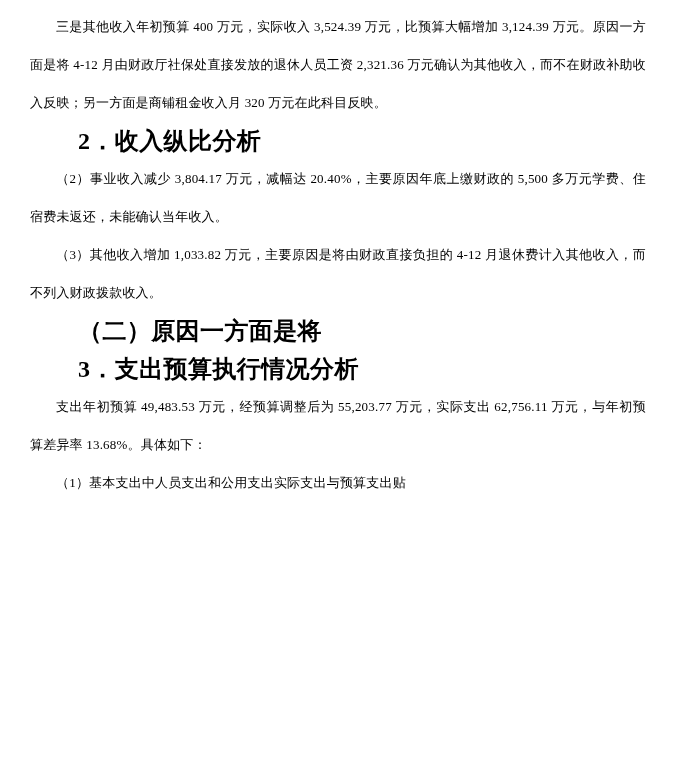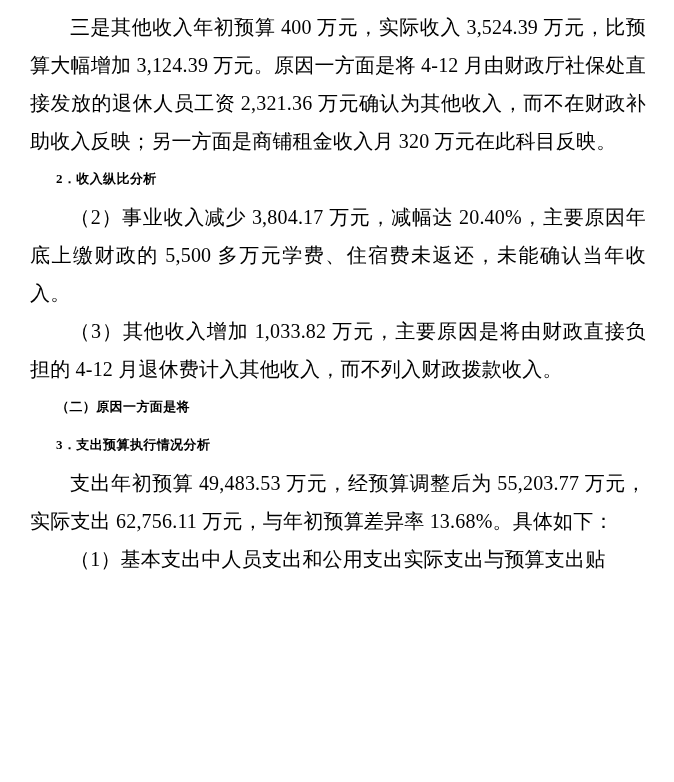--- a/index.html
+++ b/index.html
@@ -16,33 +16,33 @@
   }
   .page {
     position: relative;
     width: 674px;
     height: 782px;
     box-sizing: border-box;
     padding: 8px 28px 0 30px;
     background: #ffffff;
   }
   .para {
-    font-size: 20px;
+    font-size: 13px;
     line-height: 38px;
     text-align: justify;
     text-justify: inter-ideograph;
     letter-spacing: 0.2px;
     margin: 0;
     word-break: break-all;
   }
   .indent2 {
     text-indent: 2em;
   }
   .heading {
-    font-size: 13px;
+    font-size: 24px;
     line-height: 38px;
     font-weight: bold;
     margin: 0;
     letter-spacing: 0.4px;
   }
   .heading.indent2 {
     text-indent: 2em;
   }
 </style>
 </head>

